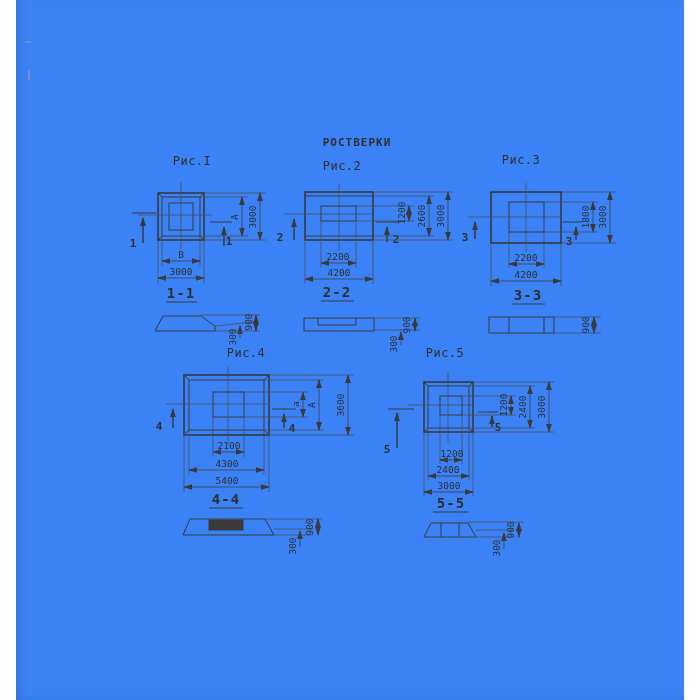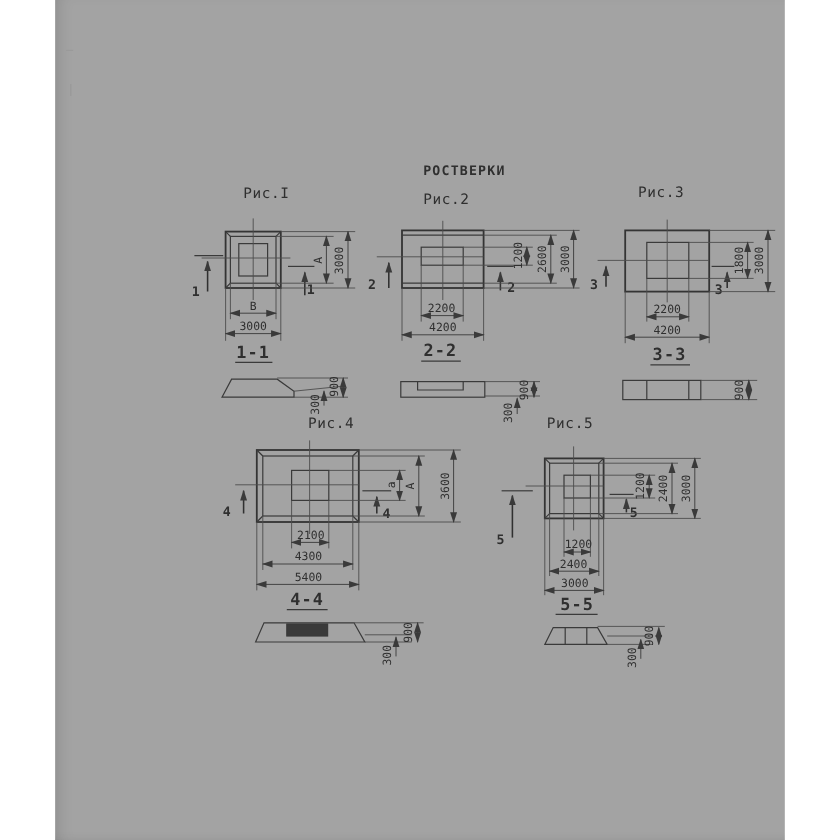--- a/index.html
+++ b/index.html
@@ -1,18 +1,18 @@
 <!DOCTYPE html>
 <html><head>
 <meta charset="utf-8">
 <style>
   html,body{margin:0;padding:0;background:#ffffff;}
   .page{
-    width:608px;height:700px;position:relative;margin:0 auto;
-    background:#a3a3a3;
+    width:668px;height:700px;position:relative;margin:0 auto;
+    background:#3b82f6;
     box-shadow:inset 10px 0 14px -10px rgba(0,0,0,.18), inset 0 -6px 10px -8px rgba(0,0,0,.10);
     font-family:"DejaVu Sans Mono", monospace;
   }
   svg{position:absolute;left:0;top:0;}
   text{fill:#2f2f2f;font-family:"DejaVu Sans Mono", monospace;}
   .t-title{font-size:11px;font-weight:bold;letter-spacing:1px;}
   .t-fig{font-size:12px;letter-spacing:.5px;}
   .t-sec{font-size:14px;font-weight:bold;letter-spacing:1px;}
   .t-dim{font-size:9.5px;}
   .t-cut{font-size:11px;font-weight:bold;}

